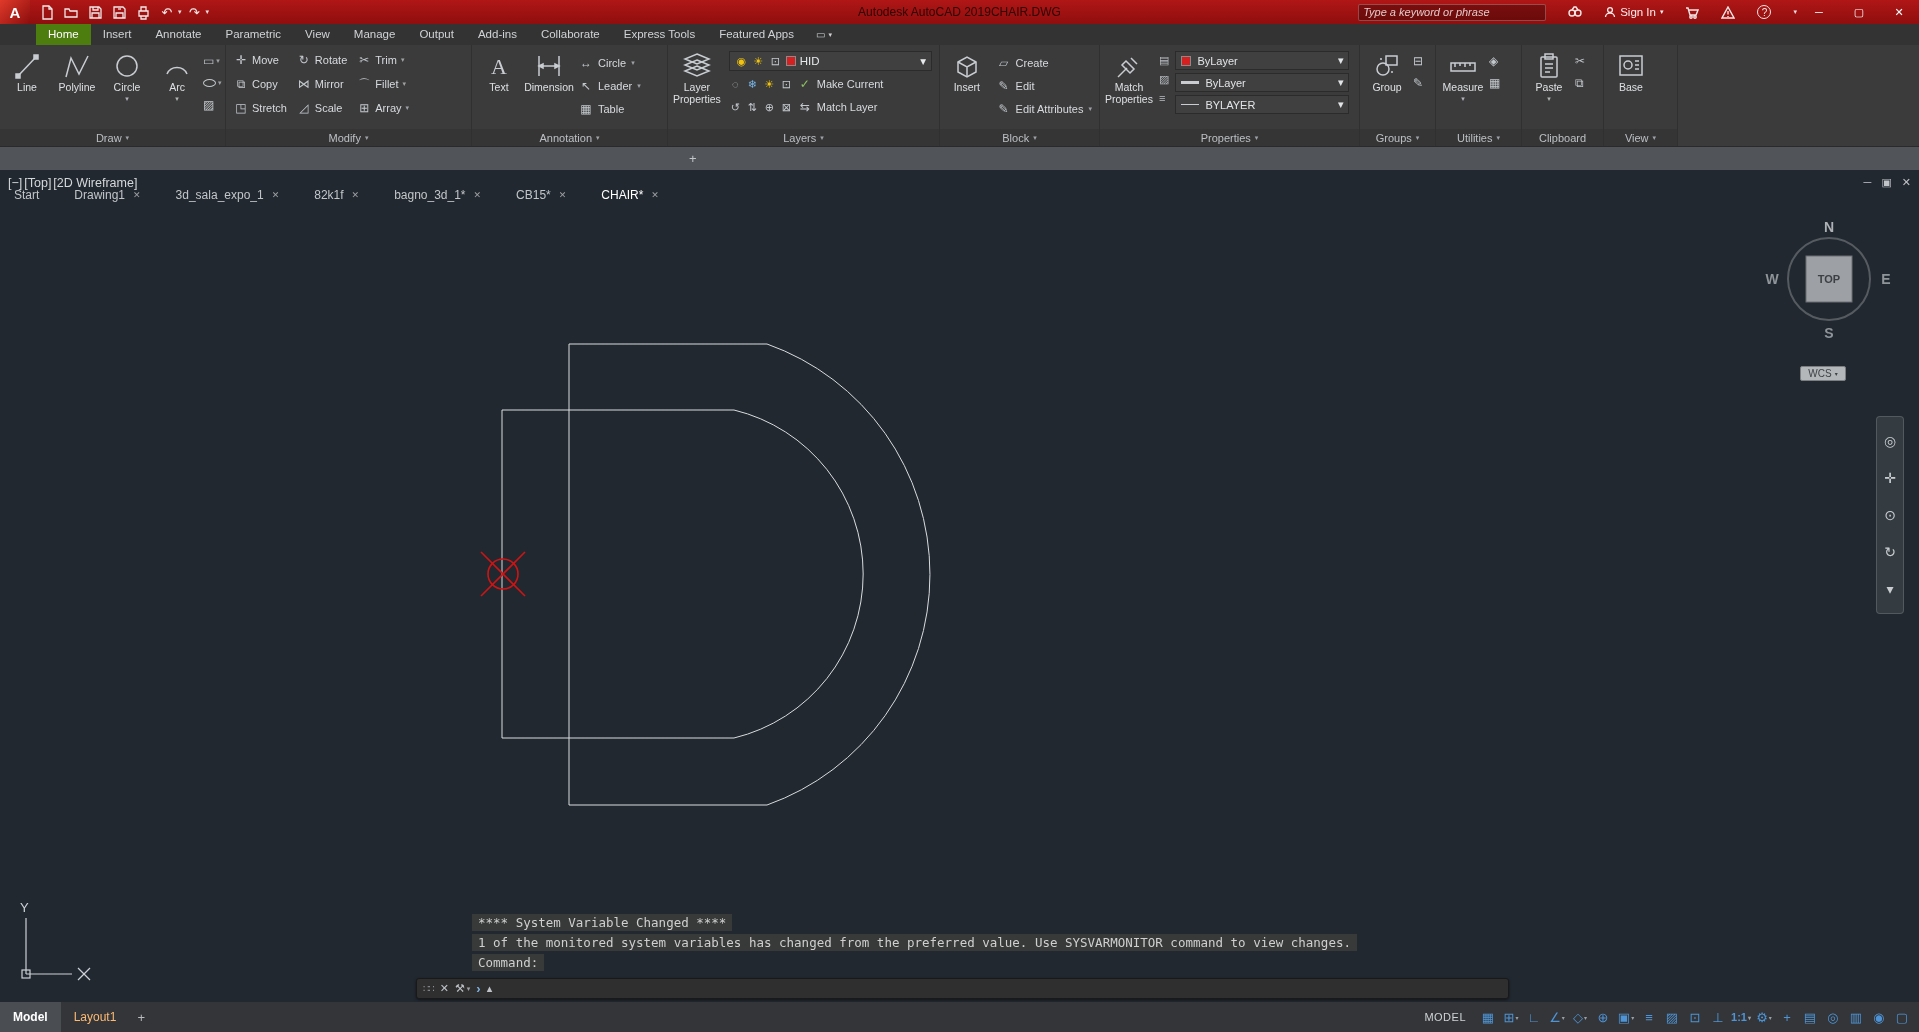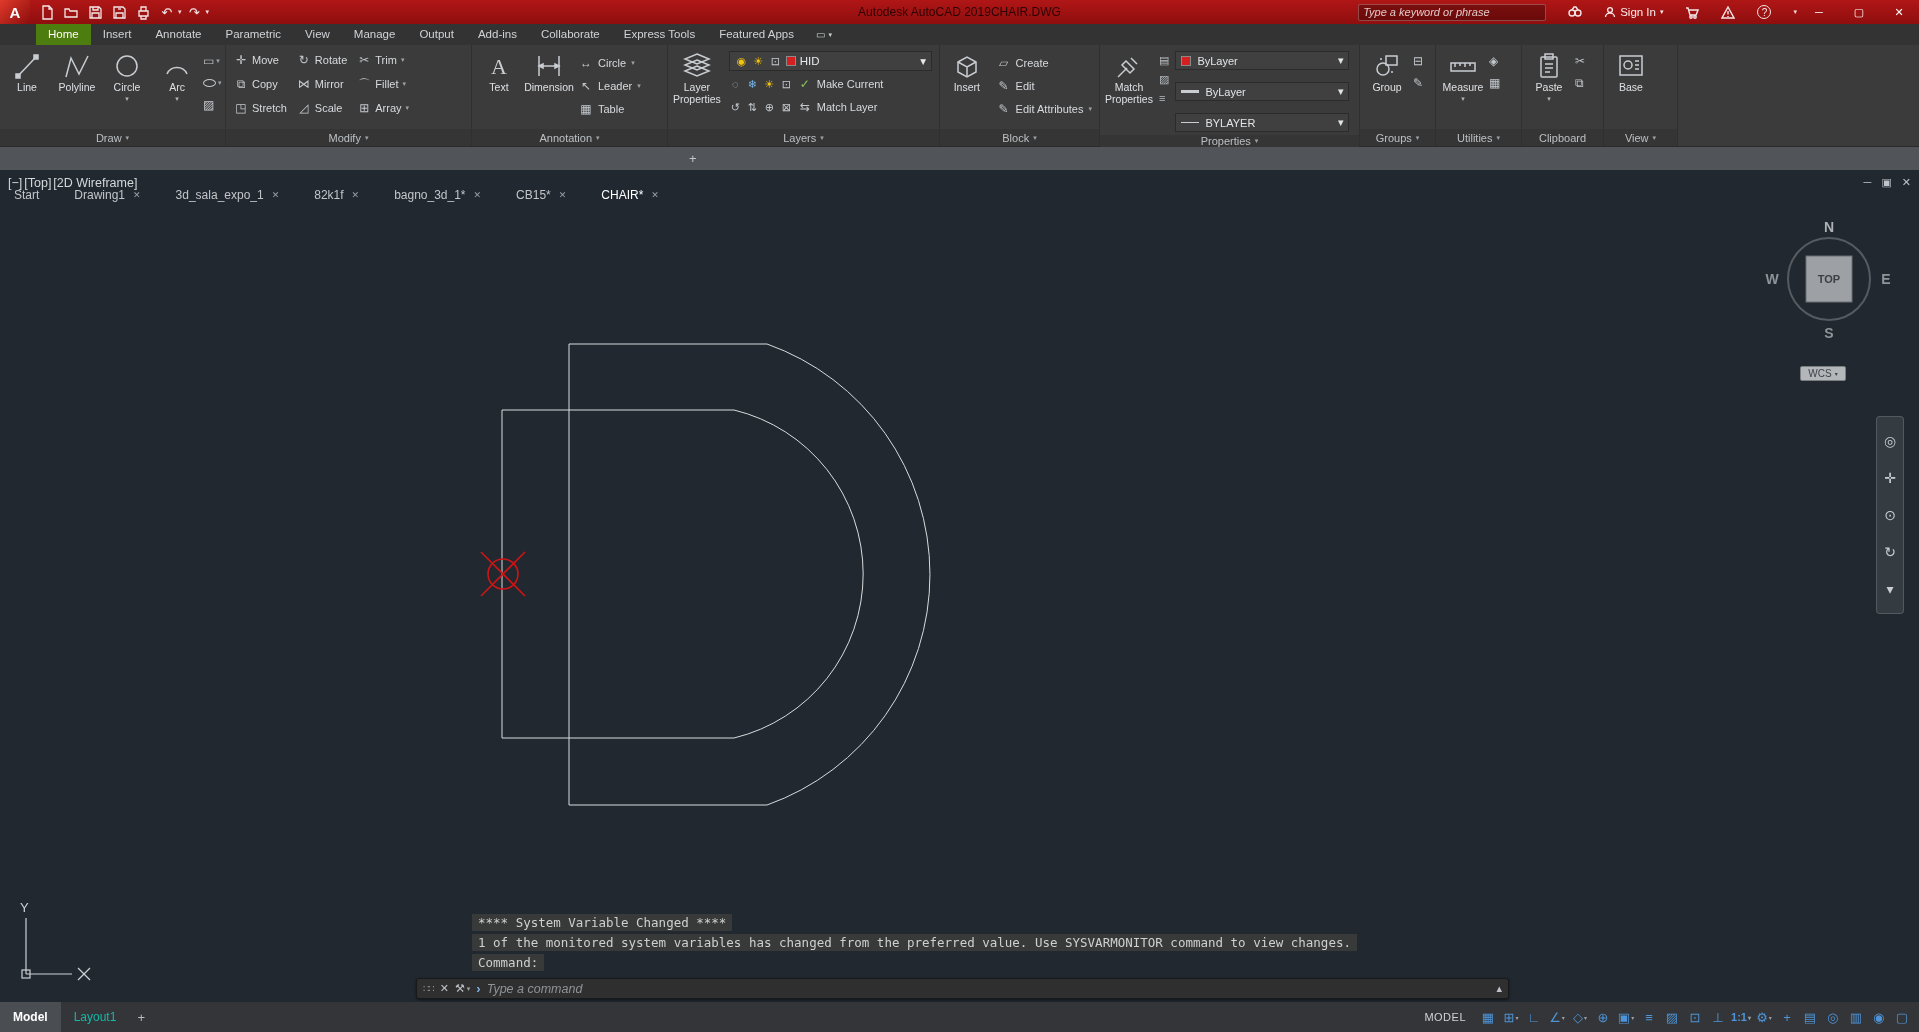--- a/index.html
+++ b/index.html
@@ -67,21 +67,21 @@
   .lrow .dd { font-size:7px; color:#9da1a5; }
   .layer-right { display:flex; flex-direction:column; gap:3px; padding:3px 4px; width:212px; }
   .layer-dd { height:20px; background:#404040; border:1px solid #2b2b2b; display:flex; align-items:center;
     gap:4px; padding:0 5px; font-size:11.5px; color:#e7eaec; }
   .layer-dd .flex1 { flex:1; }
   .micon { font-size:11px; width:13px; text-align:center; }
   .yellow { color:#f2c40f; } .blue { color:#7ab6e8; } .gray { color:#c3c8cd; }
   .swatch { width:10px; height:10px; background:#d42020; border:1px solid #8a8a8a; display:inline-block; }
   .layer-toolrow { display:flex; align-items:center; gap:5px; font-size:11px; color:#d7dade; height:20px; }
   .layer-toolrow .tools { display:flex; gap:4px; }
-  .prop-rows { display:flex; flex-direction:column; gap:12px; padding:3px 2px; width:178px; }
+  .prop-rows { display:flex; flex-direction:column; gap:3px; padding:3px 2px; width:178px; }
   .prop-dd { height:19px; background:#404040; border:1px solid #2b2b2b; display:flex; align-items:center;
     gap:6px; padding:0 5px; font-size:11px; color:#e2e5e8; }
   .prop-dd .flex1 { flex:1; }
   .lw-bar { width:18px; height:3px; background:#c9cdd2; display:inline-block; }
   .lt-bar { width:18px; height:0; border-top:1px solid #c9cdd2; display:inline-block; }
   .props-mini { display:flex; flex-direction:column; gap:6px; padding:6px 2px 0 2px; font-size:11px; color:#b9bec3; }
   .filler { flex:1; }
 
   
   .filetabs { position:absolute; top:147px; left:0; width:1919px; height:23px; background:#515459;
@@ -118,21 +118,21 @@
   .cmd-bar .cbic { color:#bfc3c7; font-size:11px; display:flex; align-items:center; gap:2px; }
   .cmd-bar .dd { font-size:7px; color:#9da1a5; }
   .cmd-prompt { color:#7fb2e0; font-size:13px; font-weight:bold; }
   .cmd-bar input { flex:1; background:transparent; border:0; outline:0; color:#d0d3d6;
     font-size:12.5px; font-style:italic; font-family:"Liberation Sans",sans-serif; }
   .cmd-bar input::placeholder { color:#8f9396; font-style:italic; }
 
   
   .statusbar { position:absolute; bottom:0; left:0; width:1919px; height:30px; background:#333538;
     display:flex; align-items:center; z-index:45; }
-  .sb-tab { padding:0 13px; height:30px; line-height:30px; font-size:12px; color:#14b8a6; }
+  .sb-tab { padding:0 13px; height:30px; line-height:30px; font-size:12px; color:#fdba74; }
   .sb-tab.active { background:#4a4d52; color:#ffffff; font-weight:bold; }
   .sb-plus { padding:0 8px; color:#b9bcbf; font-size:13px; }
   .sb-right { margin-left:auto; display:flex; align-items:center; gap:1px; padding-right:6px; }
   .sb-model { font-size:11px; color:#d0d3d6; padding:0 10px; letter-spacing:.5px; }
   .sic { min-width:22px; height:22px; display:flex; align-items:center; justify-content:center;
     color:#4e94d6; font-size:13px; gap:1px; }
   .sic .dd { font-size:6px; color:#9aa0a6; }
   .sic.txt { font-size:11px; font-weight:bold; }
 </style>
 </head>
@@ -702,21 +702,20 @@
     </div>
 
     <div class="cmd-bar">
       <span class="grip">∷∷</span>
       <span class="cbic">✕</span>
       <span class="cbic">
           <span>⚒</span>
           <span class="dd">▾</span>
         </span>
       <span class="cmd-prompt">›</span>
-      <input type="text" placeholder="Type a command" style="">
       <span class="cbic">▴</span>
     </div>
   </div>
 
   <div class="statusbar">
     <span class="sb-tab active">Model</span>
     <span class="sb-tab">Layout1</span>
     <span class="sb-plus">+</span>
 
     <div class="sb-right">

